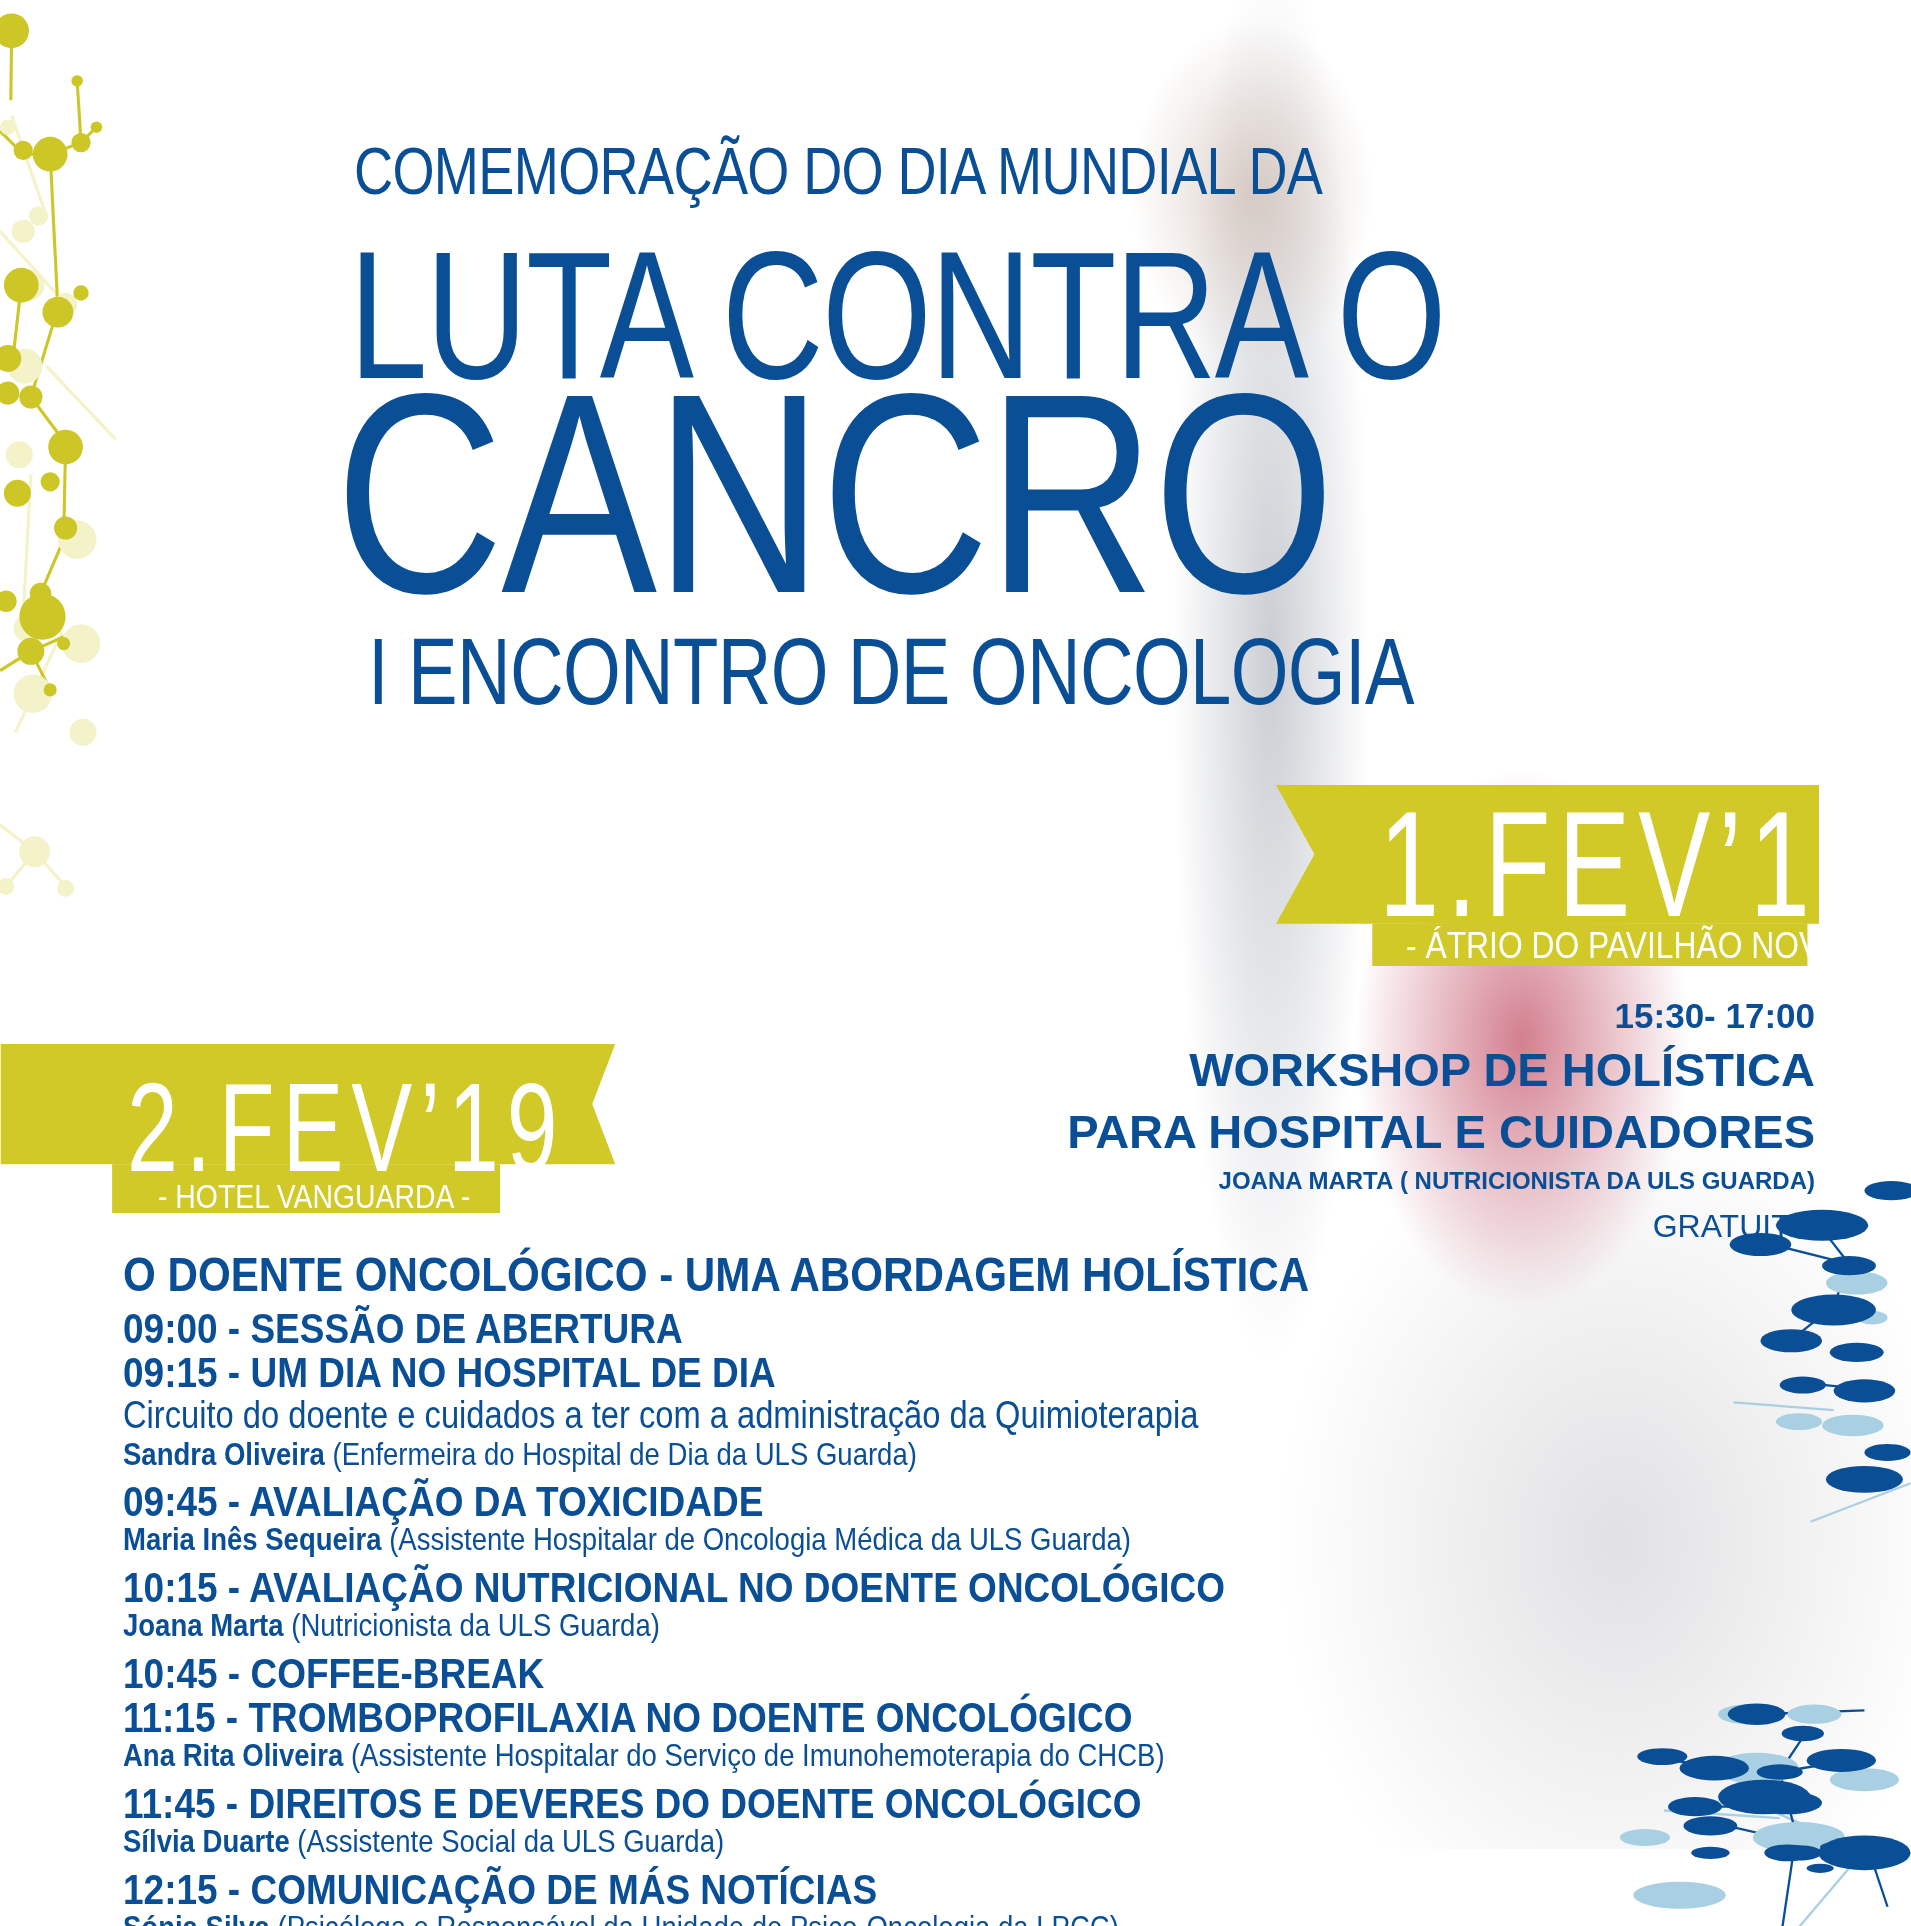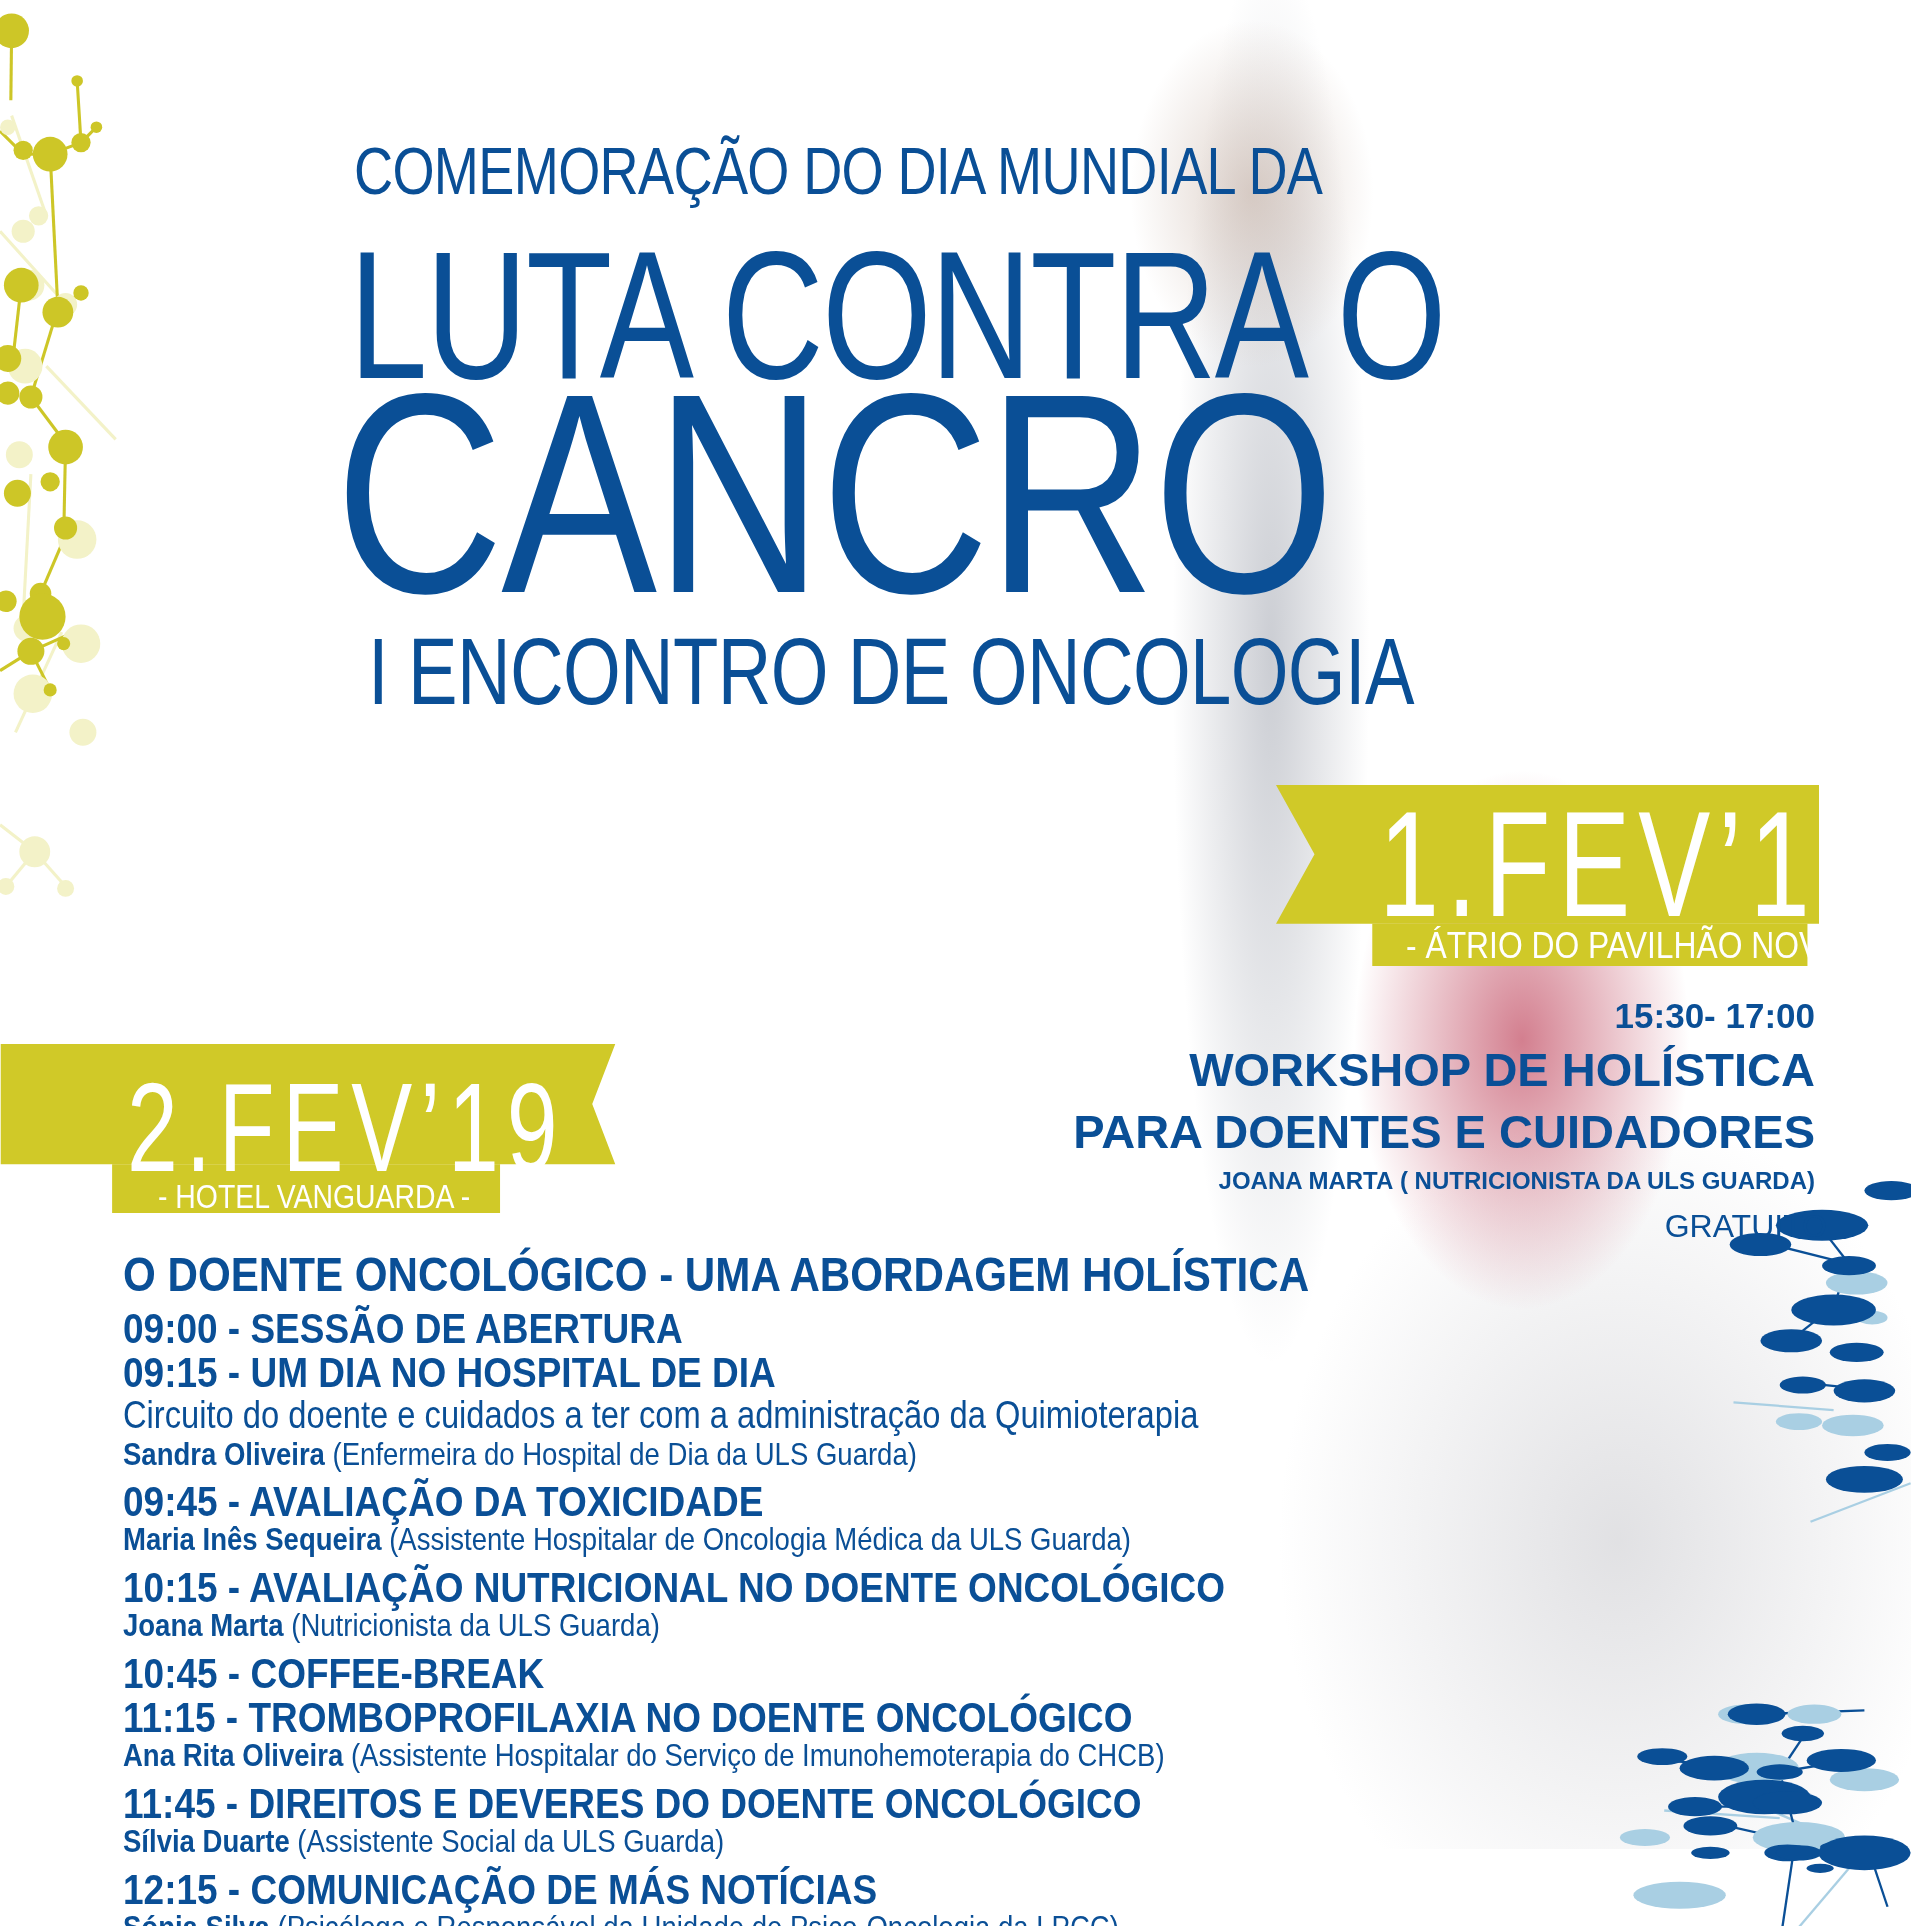--- a/index.html
+++ b/index.html
@@ -220,25 +220,25 @@
 
 <svg class="abs" style="left:1276px;top:785px" width="543" height="181" viewBox="0 0 1410 470">
   <polygon points="0,0 1410,0 1410,360 0,360 100,180" fill="#d0c928"></polygon>
   <rect x="250" y="360" width="1130" height="110" fill="#d0c928"></rect>
 </svg>
 <div class="abs ribbon-text" style="left:1379px;top:778px;font-size:150px;letter-spacing:10.8px;transform:scaleX(0.72);">1.FEV’19</div>
 <div class="abs ribbon-text" style="left:1406px;top:925px;font-size:37px;transform:scaleX(0.86);">- ÁTRIO DO PAVILHÃO NOVO -</div>
 
 <div class="abs bold" style="right:96px;top:996px;font-size:35px;text-align:center;white-space:nowrap;">15:30- 17:00</div>
 <div class="abs bold" style="right:96px;top:1042px;font-size:47px;white-space:nowrap;">WORKSHOP DE HOLÍSTICA</div>
-<div class="abs bold" style="right:96px;top:1104px;font-size:47px;white-space:nowrap;">PARA DOENTES E CUIDADORES</div>
+<div class="abs bold" style="right:96px;top:1104px;font-size:47px;white-space:nowrap;">PARA HOSPITAL E CUIDADORES</div>
 <div class="abs" style="right:96px;top:1167px;font-size:24px;white-space:nowrap;font-weight:bold;">
   <b>JOANA MARTA</b><span> ( NUTRICIONISTA DA ULS GUARDA)</span>
 </div>
-<div class="abs" style="right:84px;top:1208px;font-size:32px;white-space:nowrap;">GRATUITO</div>
+<div class="abs" style="right:96px;top:1208px;font-size:32px;white-space:nowrap;">GRATUITO</div>
 
 <svg class="abs" style="left:0;top:1044px" width="616" height="169" viewBox="0 0 1600 440">
   <polygon points="0,0 1600,0 1540,156 1600,313 0,313" fill="#d0c928"></polygon>
   <rect x="290" y="313" width="1010" height="127" fill="#d0c928"></rect>
 </svg>
 <div class="abs ribbon-text" style="left:127px;top:1054px;font-size:127px;letter-spacing:10.8px;transform:scaleX(0.72);">2.FEV’19</div>
 <div class="abs ribbon-text" style="left:158px;top:1178px;font-size:33px;transform:scaleX(0.86);">- HOTEL VANGUARDA -</div>
 
 <div class="abs bold prog-line" style="left:123px;top:1246px;font-size:49px;transform:scaleX(0.86);">O DOENTE ONCOLÓGICO - UMA ABORDAGEM HOLÍSTICA</div>
 

